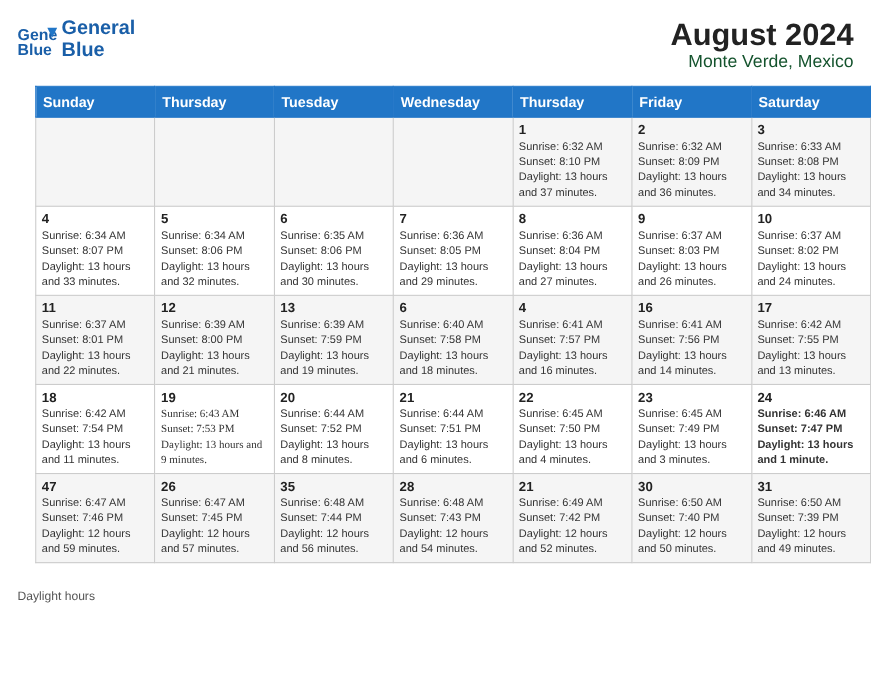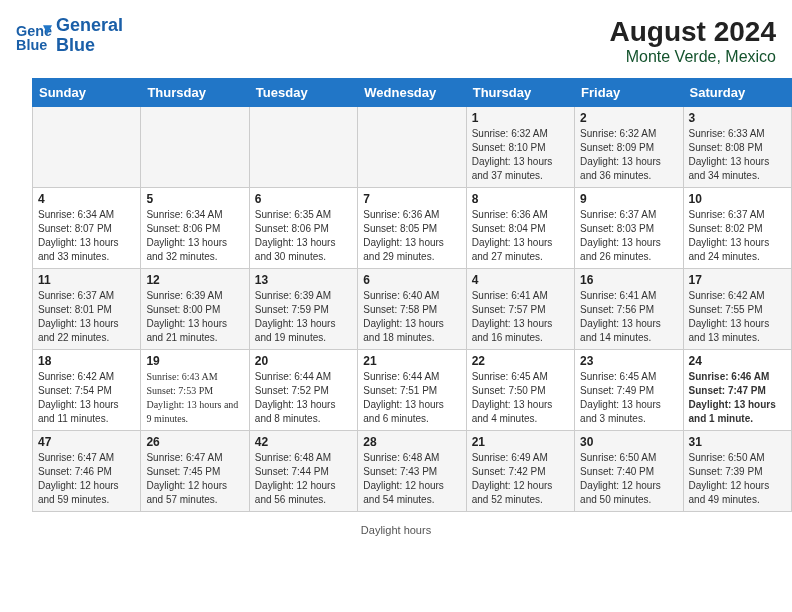--- a/index.html
+++ b/index.html
@@ -79,24 +79,24 @@
     }
     .day-info {
       font-size: 10px;
       line-height: 1.4;
       color: #333;
     }
     .empty-cell {
       background: #f9f9f9;
     }
     .footer {
-      margin-top: 12px;
+      margin-top: 24px;
       font-size: 11px;
       color: #555;
-      text-align: center;
+      text-align: left;
     }
   </style>
 </head>
 <body>
 
 <div class="header">
   <div class="logo">
     <svg class="logo-icon" viewBox="0 0 40 40" xmlns="http://www.w3.org/2000/svg">
       <text x="0" y="20" font-size="16" font-weight="bold" fill="#1a5fa8">General</text>
       <text x="0" y="36" font-size="16" font-weight="bold" fill="#1a5fa8">Blue</text>
@@ -289,21 +289,21 @@
 Sunset: 7:46 PM
 Daylight: 12 hours and 59 minutes.</div>
         </td>
         <td>
           <span class="day-num">26</span>
           <div class="day-info" style="white-space: pre-line;">Sunrise: 6:47 AM
 Sunset: 7:45 PM
 Daylight: 12 hours and 57 minutes.</div>
         </td>
         <td>
-          <span class="day-num">42</span>
+          <span class="day-num">35</span>
           <div class="day-info" style="white-space: pre-line;">Sunrise: 6:48 AM
 Sunset: 7:44 PM
 Daylight: 12 hours and 56 minutes.</div>
         </td>
         <td>
           <span class="day-num">28</span>
           <div class="day-info" style="white-space: pre-line;">Sunrise: 6:48 AM
 Sunset: 7:43 PM
 Daylight: 12 hours and 54 minutes.</div>
         </td>

